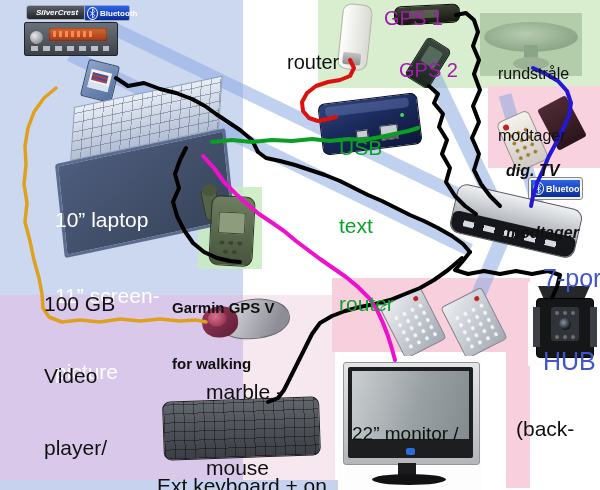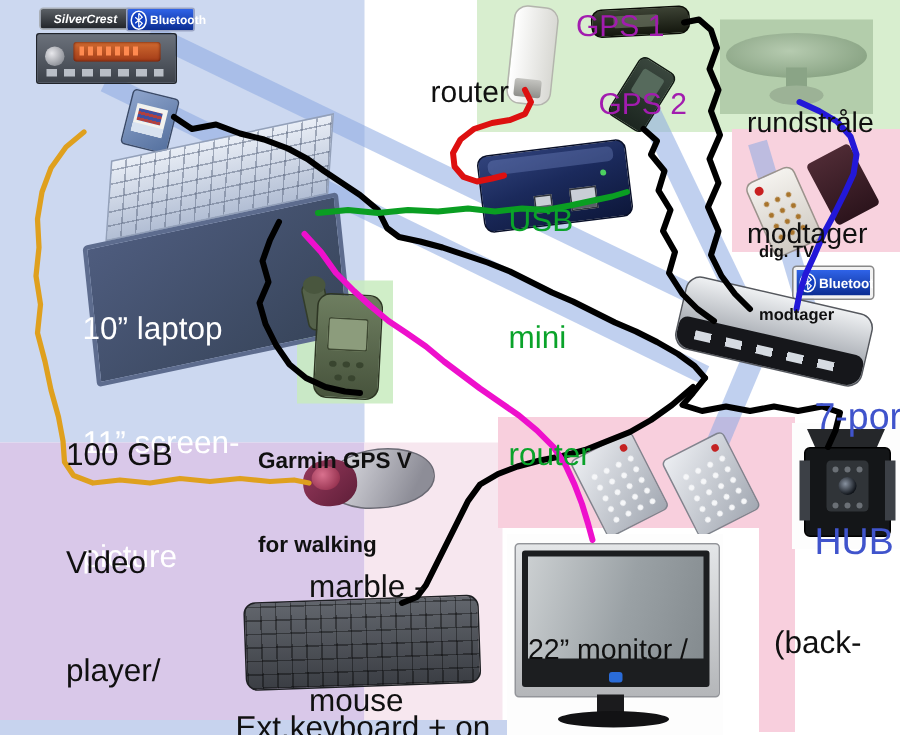--- a/index.html
+++ b/index.html
@@ -153,23 +153,23 @@
     box-shadow:inset 0 0 0 1px #3e4832;}
   .gar-btns{left:9px;top:44px;width:5px;height:4px;border-radius:50%;background:#39452f;
     box-shadow:9px 0 0 #39452f,18px 0 0 #39452f,4px 9px 0 #39452f,13px 9px 0 #39452f;}
   
   .lbl{position:absolute;z-index:40;color:#101010;white-space:pre;line-height:1.18;}
   .lbl div{white-space:pre;}
   .l-radio{left:41px;top:50px;font-size:21px;}
   .l-mob{left:287px;top:9px;font-size:20px;line-height:1.08;}
   .l-gps{font-size:20px;color:#a21caf;}
   .l-gps1{left:384px;top:7px;} .l-gps2{left:399px;top:59px;}
-  .l-ant{left:498px;top:22px;font-size:19px;line-height:1.3;}
+  .l-ant{left:498px;top:22px;font-size:16px;line-height:1.3;}
   .l-router{left:339px;top:83px;font-size:21px;line-height:1.24;color:#0aa32a;}
-  .l-tv{left:506px;top:132px;font-size:11px;font-weight:bold;line-height:1.3;}
+  .l-tv{left:506px;top:119px;font-size:16px;font-weight:bold;line-height:1.3;font-style:italic;}
   .l-hub{left:543px;top:210px;font-size:25px;line-height:1.1;color:#4054cc;}
   .l-laptop{left:55px;top:157px;font-size:21px;line-height:1.2;color:#fff;}
   .l-storage{left:44px;top:244px;font-size:21px;line-height:1.14;}
   .l-garmin{left:172px;top:261px;font-size:15px;font-weight:bold;line-height:1.25;}
   .l-mouse{left:206px;top:329px;font-size:21px;line-height:1.2;}
   .l-kbd{left:157px;top:427px;font-size:21px;line-height:1.12;}
   .l-mon{left:352px;top:379px;font-size:19px;line-height:1.15;}
   .l-cam{left:516px;top:366px;font-size:21px;line-height:1.2;}
 </style>
 </head>
@@ -334,21 +334,21 @@
   <div class="lbl l-gps l-gps1">GPS 1</div>
   <div class="lbl l-gps l-gps2">GPS 2</div>
 
   <div class="lbl l-ant">
     <div>rundstråle</div>
     <div>modtager</div>
   </div>
 
   <div class="lbl l-router">
     <div>USB</div>
-    <div>mini</div>
+    <div>text</div>
     <div>router</div>
   </div>
 
   <div class="lbl l-tv">
     <div>dig. TV</div>
     <div>modtager</div>
   </div>
 
   <div class="lbl l-hub">
     <div>7-port</div>

